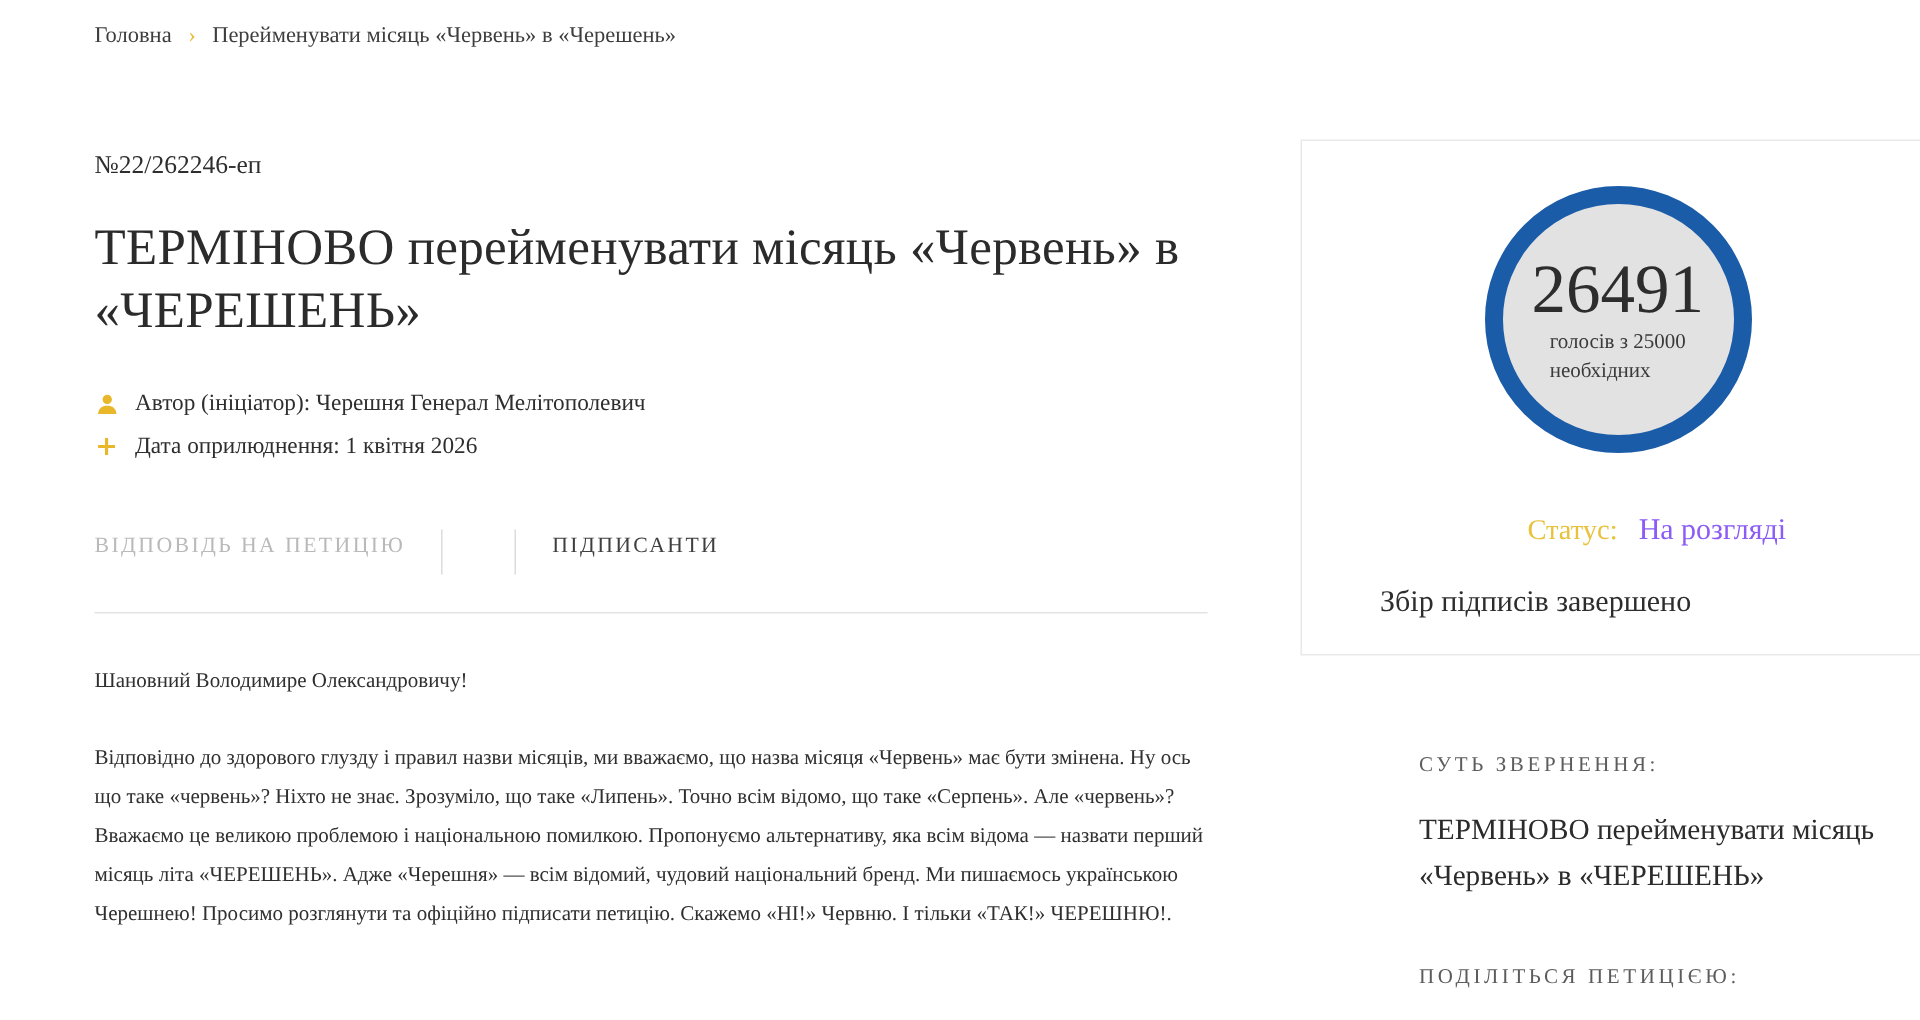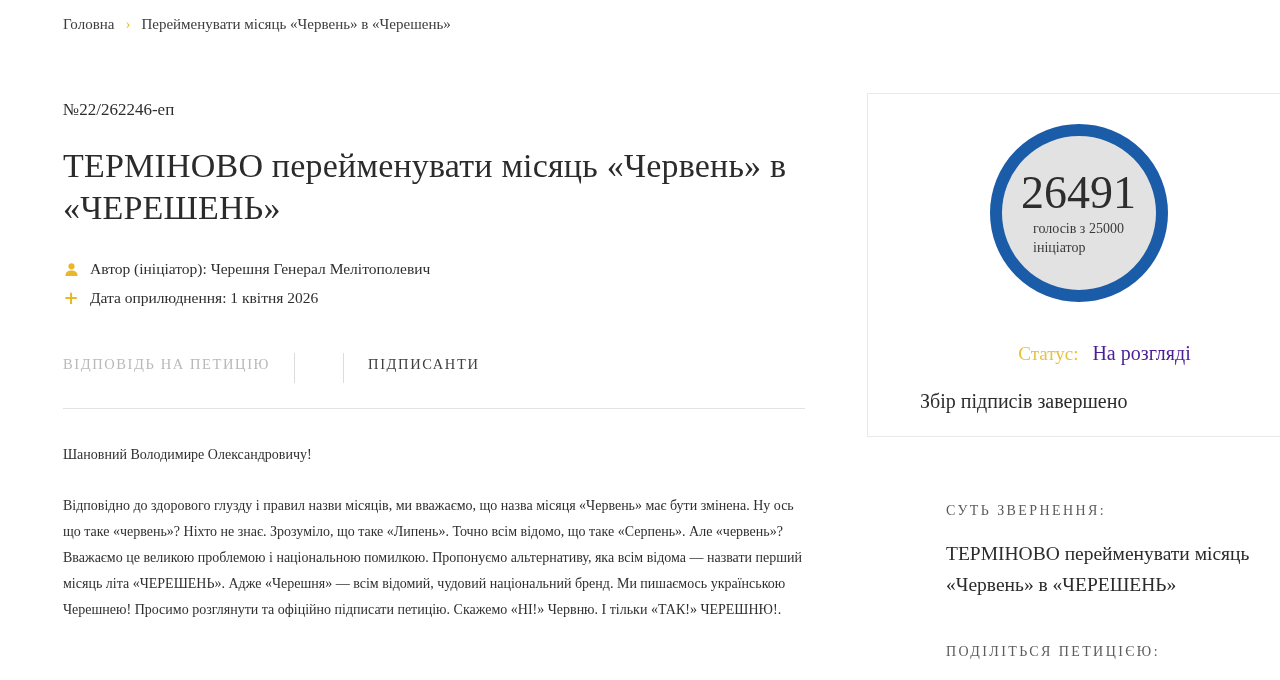--- a/index.html
+++ b/index.html
@@ -72,21 +72,21 @@
     width: 178px; height: 178px; border-radius: 50%;
     background: #e2e2e2; border: 12px solid #1b5ca8;
     margin: 30px auto 0 auto;
     display: flex; flex-direction: column; align-items: center; justify-content: center;
   }
   .vote-count { font-size: 46px; color: #2d2d2d; line-height: 46px; }
   .vote-sub { font-size: 14px; color: #3a3a3a; line-height: 19px; margin-top: 3px; }
 
   .status-row { margin: 40px 0 0 52px; font-size: 19px; display: flex; align-items: baseline; justify-content: center; }
   .status-label { color: #e8c23c; margin-right: 14px; }
-  .status-value { color: #4c1d95; font-size: 20px; }
+  .status-value { color: #8b5cf6; font-size: 20px; }
   .collection-note { margin: 25px 0 0 52px; font-size: 20px; color: #2d2d2d; }
 
   
   .side-lower { position: absolute; left: 946px; top: 503px; width: 322px; }
   .side-heading {
     font-size: 14px; letter-spacing: 2.4px;
     color: #5c5c5c;
   }
   .essence-text { margin-top: 19px; font-size: 19.5px; line-height: 31px; color: #2b2b2b; }
   .share-heading { margin-top: 44px; }
@@ -134,21 +134,21 @@
     <div>Шановний Володимире Олександровичу!</div>
     <div class="paragraph">Відповідно до здорового глузду і правил назви місяців, ми вважаємо, що назва місяця «Червень» має бути змінена. Ну ось що таке «червень»? Ніхто не знає. Зрозуміло, що таке «Липень». Точно всім відомо, що таке «Серпень». Але «червень»? Вважаємо це великою проблемою і національною помилкою. Пропонуємо альтернативу, яка всім відома — назвати перший місяць літа «ЧЕРЕШЕНЬ». Адже «Черешня» — всім відомий, чудовий національний бренд. Ми пишаємось українською Черешнею! Просимо розглянути та офіційно підписати петицію. Скажемо «НІ!» Червню. І тільки «ТАК!» ЧЕРЕШНЮ!.</div>
   </div>
 </main>
 
 <aside class="votes-card">
   <div class="vote-circle">
     <div class="vote-count">26491</div>
     <div class="vote-sub">
       <div>голосів з 25000</div>
-      <div>ініціатор</div>
+      <div>необхідних</div>
     </div>
   </div>
   <div class="status-row">
     <span class="status-label">Статус:</span>
     <span class="status-value">На розгляді</span>
   </div>
   <div class="collection-note">Збір підписів завершено</div>
 </aside>
 
 <section class="side-lower">

